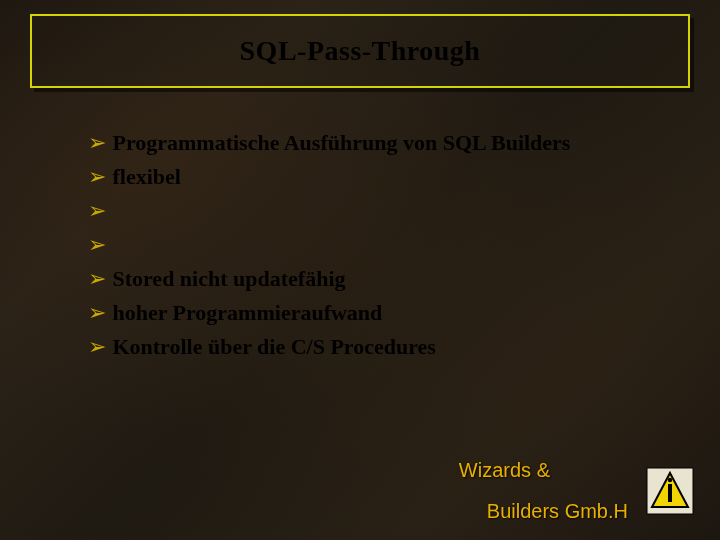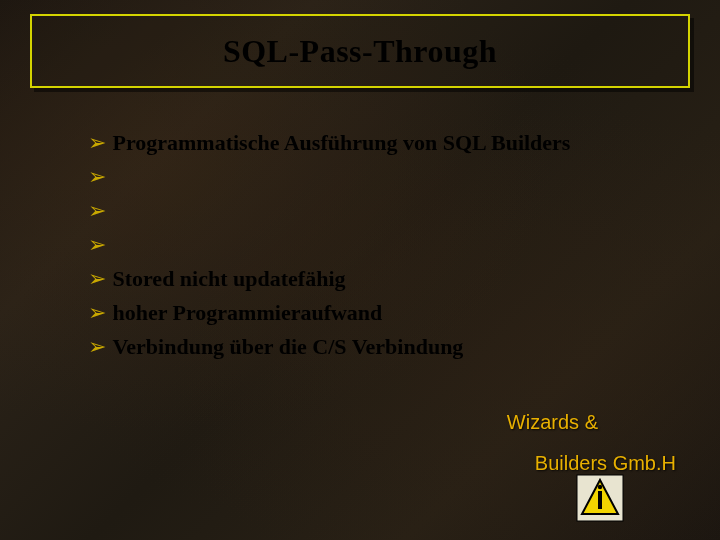--- a/index.html
+++ b/index.html
@@ -23,21 +23,21 @@
     border: 2px solid #d4d400;
     box-shadow: 4px 4px 0 rgba(0,0,0,0.5);
     display: flex;
     align-items: center;
     justify-content: center;
     background: rgba(30,25,15,0.2);
   }
   .title-text {
     color: #000;
     font-weight: bold;
-    font-size: 32px;
+    font-size: 28px;
     letter-spacing: 0.5px;
   }
   .bullets {
     position: absolute;
     top: 128px;
     left: 88px;
     right: 40px;
   }
   .bullet-row {
     display: flex;
@@ -56,21 +56,20 @@
     font-weight: bold;
     font-size: 22px;
     line-height: 30px;
   }
   .footer {
     position: absolute;
     bottom: 18px;
     right: 26px;
     display: flex;
     align-items: center;
-    flex-direction: column;
   }
   .footer-text {
     color: #e8b000;
     font-family: Arial, Helvetica, sans-serif;
     font-size: 20px;
     line-height: 22px;
     text-align: left;
     margin-right: 18px;
     text-shadow: 1px 1px 2px rgba(0,0,0,0.8);
   }
@@ -90,38 +89,39 @@
   <div class="title-text">SQL-Pass-Through</div>
 </div>
 
 <div class="bullets">
   <div class="bullet-row">
     <span class="bullet-mark">➢</span>
     <span class="bullet-text">Programmatische Ausführung von SQL Builders</span>
   </div>
   <div class="bullet-row">
     <span class="bullet-mark">➢</span>
+    <span class="bullet-text">flexibel</span>
   </div>
   <div class="bullet-row">
     <span class="bullet-mark">➢</span>
   </div>
   <div class="bullet-row">
     <span class="bullet-mark">➢</span>
   </div>
   <div class="bullet-row">
     <span class="bullet-mark">➢</span>
     <span class="bullet-text">Stored nicht updatefähig</span>
   </div>
   <div class="bullet-row">
     <span class="bullet-mark">➢</span>
     <span class="bullet-text">hoher Programmieraufwand</span>
   </div>
   <div class="bullet-row">
     <span class="bullet-mark">➢</span>
-    <span class="bullet-text">Verbindung über die C/S Verbindung</span>
+    <span class="bullet-text">Kontrolle über die C/S Procedures</span>
   </div>
 </div>
 
 <div class="footer">
   <div class="footer-text">
     <span class="line1">Wizards &amp;</span>
     <span class="line2">Builders Gmb.H</span>
   </div>
   <div class="logo">
     <svg viewBox="0 0 48 48">

